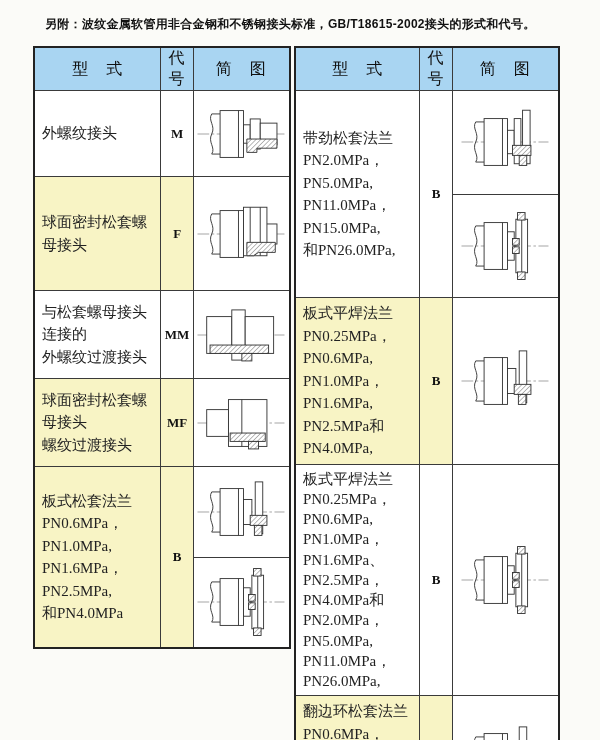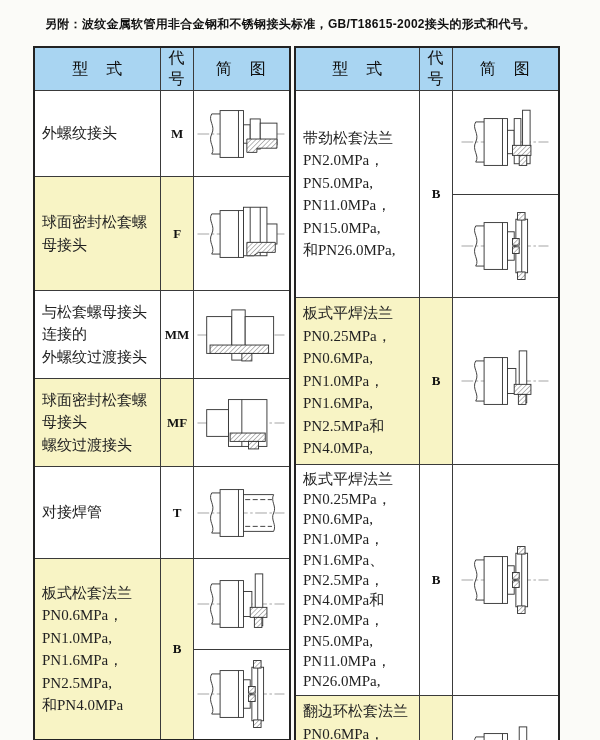--- a/index.html
+++ b/index.html
@@ -201,31 +201,20 @@
       </td>
     </tr>
     <tr style="height:88px;">
       <td class="type-cell hl">球面密封松套螺母接头
 螺纹过渡接头</td>
       <td class="code-cell hl">MF</td>
       <td class="diagram-cell">
         <div class="dwrap">
               <svg class="dg" viewBox="0 0 110 80">
                 <use href="#fit-mf"></use>
-              </svg>
-            </div>
-      </td>
-    </tr>
-    <tr style="height:92px;">
-      <td class="type-cell">对接焊管</td>
-      <td class="code-cell">T</td>
-      <td class="diagram-cell">
-        <div class="dwrap">
-              <svg class="dg" viewBox="0 0 110 80">
-                <use href="#fit-t"></use>
               </svg>
             </div>
       </td>
     </tr>
     <tr style="height:180px;padding-left:12px;">
       <td class="type-cell hl">板式松套法兰
 PN0.6MPa，PN1.0MPa,
 PN1.6MPa，PN2.5MPa,
 和PN4.0MPa</td>
       <td class="code-cell hl">B</td>

